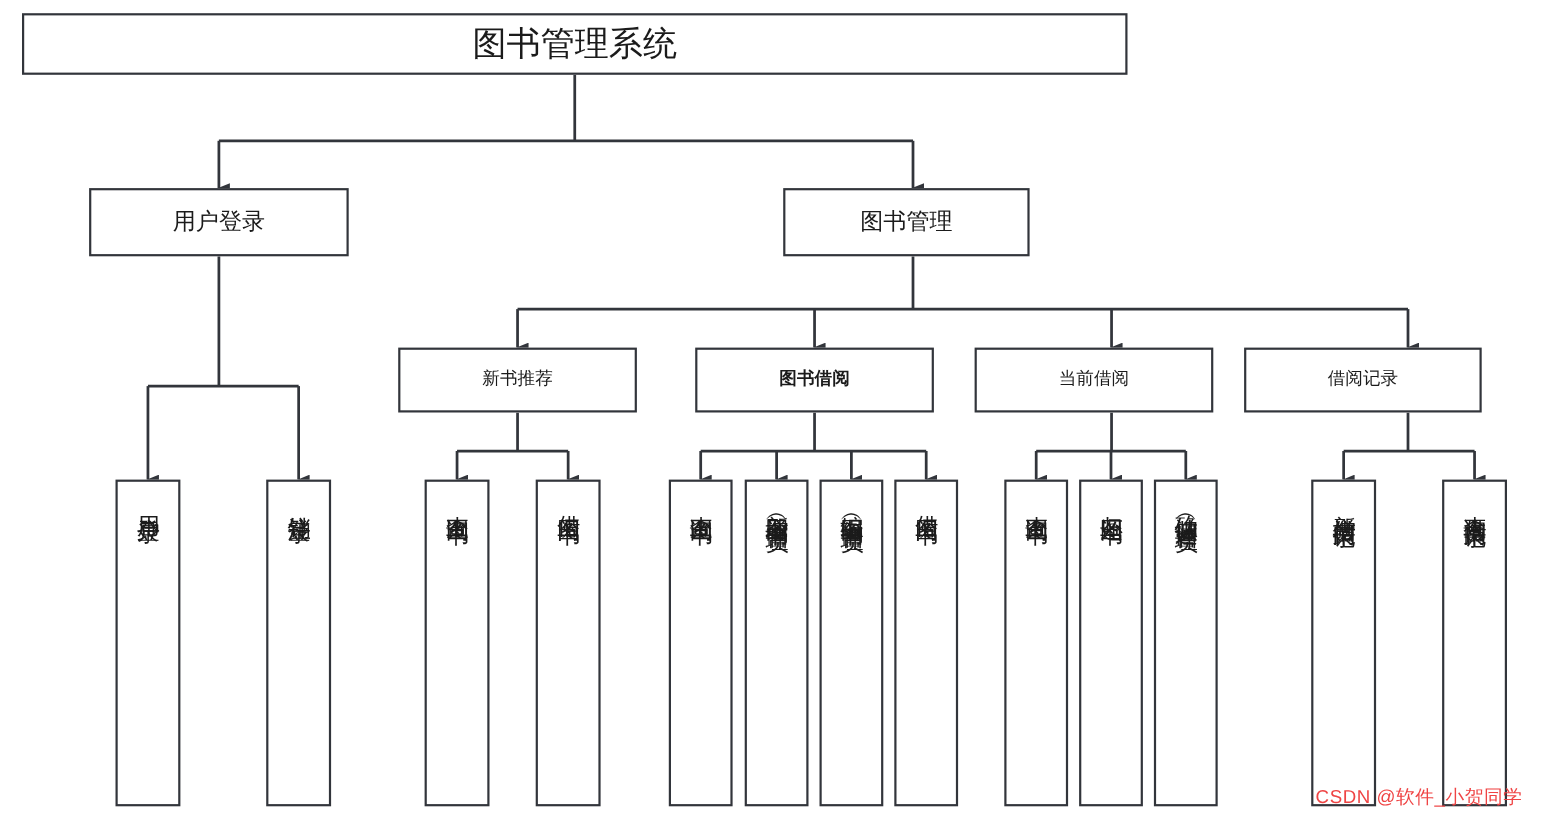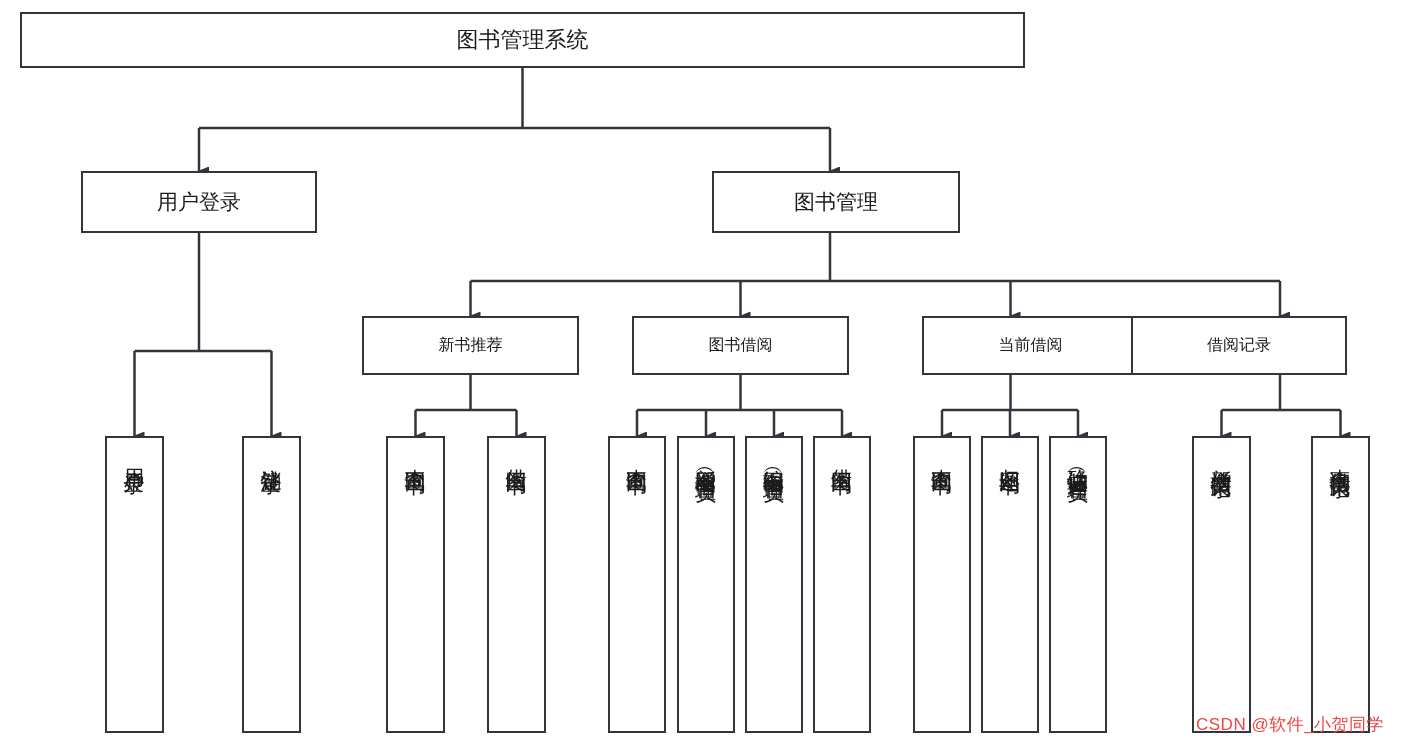--- a/index.html
+++ b/index.html
@@ -37,21 +37,21 @@
     color: #1b1b1b;
   }
   .node-label {
     display: block;
     text-align: center;
     line-height: 1.18;
     white-space: nowrap;
   }
   
   .node.level-root {
-    font-size: 22px;
+    font-size: 31px;
   }
   
   .node.level-1 {
     font-size: 21px;
   }
   .node.level-2 {
     font-size: 16px;
   }
   
   .node.level-leaf {
@@ -124,30 +124,30 @@
       </g>
   </svg>
 
   <div id="node-layer">
       <div class="node level-root" style="left: 20px; top: 12px; width: 1005px; height: 56px;">
         <span class="node-label">图书管理系统</span>
       </div>
       <div class="node level-1" style="left: 81px; top: 171px; width: 236px; height: 62px;">
         <span class="node-label">用户登录</span>
       </div>
-      <div class="node level-1" style="left: 712px; top: 171px; width: 248px; height: 62px;">
+      <div class="node level-1" style="left: 712px; top: 171px; width: 224px; height: 62px;">
         <span class="node-label">图书管理</span>
       </div>
       <div class="node level-2" style="left: 362px; top: 316px; width: 217px; height: 59px;">
         <span class="node-label">新书推荐</span>
       </div>
-      <div class="node level-2" style="left: 632px; top: 316px; width: 217px; height: 59px;">
+      <div class="node level-2" style="left: 632px; top: 316px; width: 217px; height: 59px; font-weight: bold;">
         <span class="node-label">图书借阅</span>
       </div>
-      <div class="node level-2" style="left: 922px; top: 316px; width: 217px; height: 59px;">
+      <div class="node level-2" style="left: 886px; top: 316px; width: 217px; height: 59px;">
         <span class="node-label">当前借阅</span>
       </div>
       <div class="node level-2" style="left: 1131px; top: 316px; width: 216px; height: 59px;">
         <span class="node-label">借阅记录</span>
       </div>
       <div class="node level-leaf" style="left: 105px; top: 436px; width: 59px; height: 297px;">
         <span class="node-label">用户登录</span>
       </div>
       <div class="node level-leaf" style="left: 242px; top: 436px; width: 59px; height: 297px;">
         <span class="node-label">注销登录</span>

